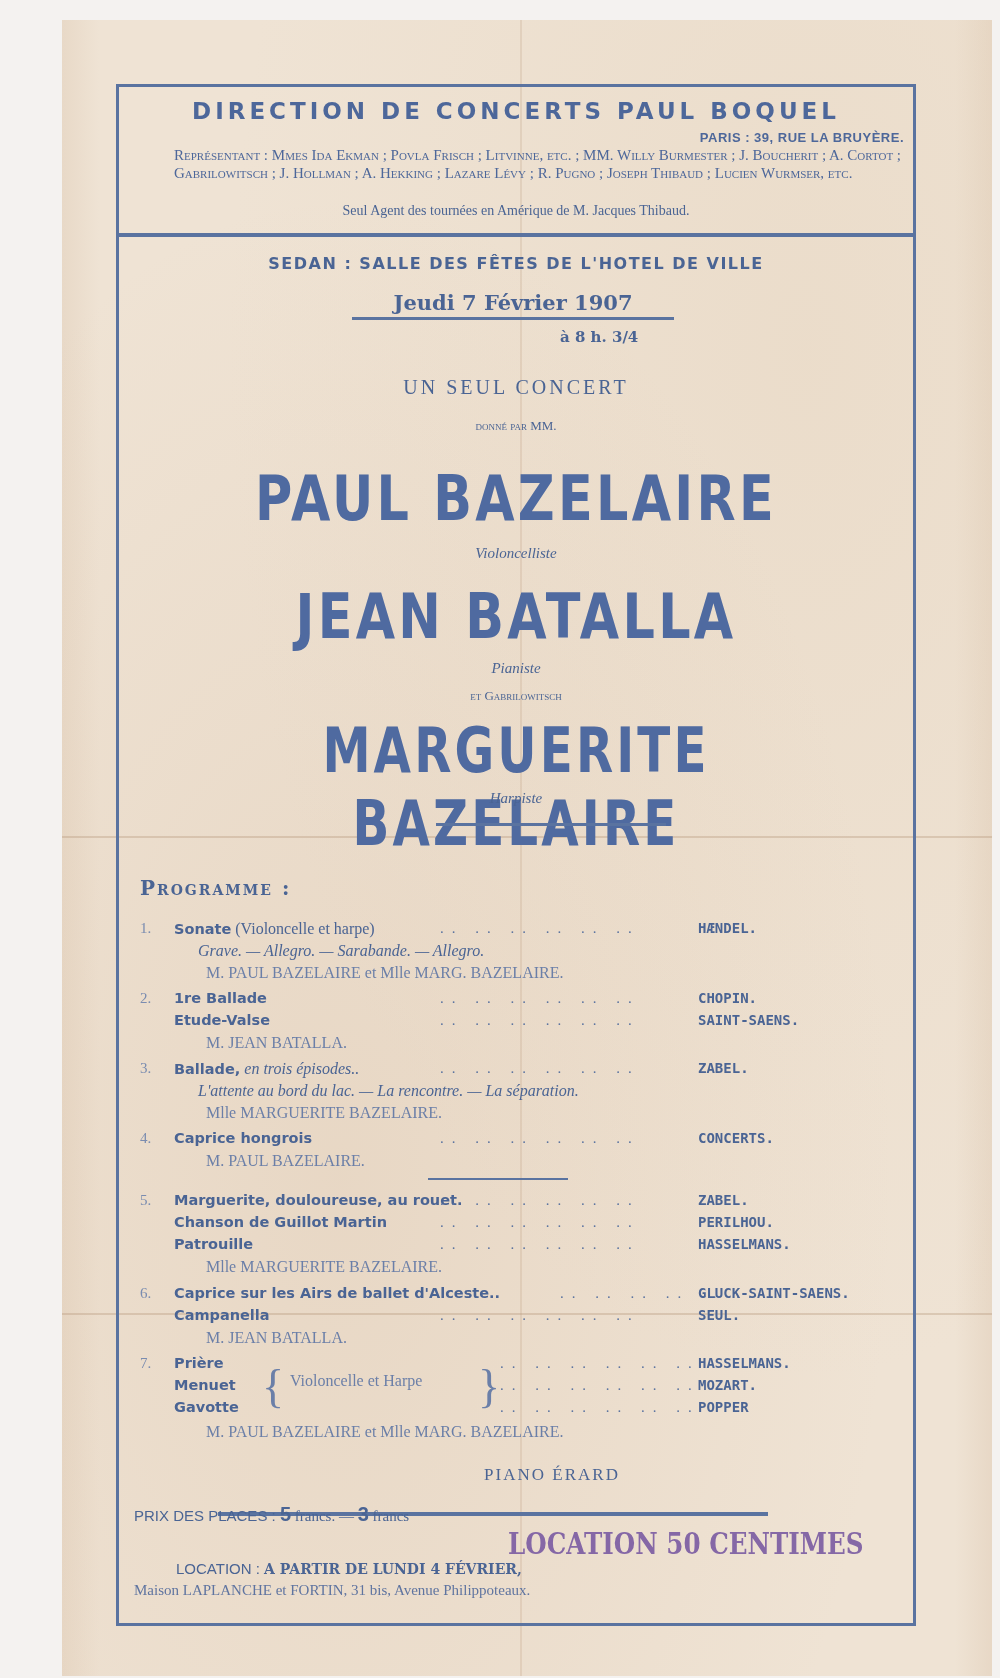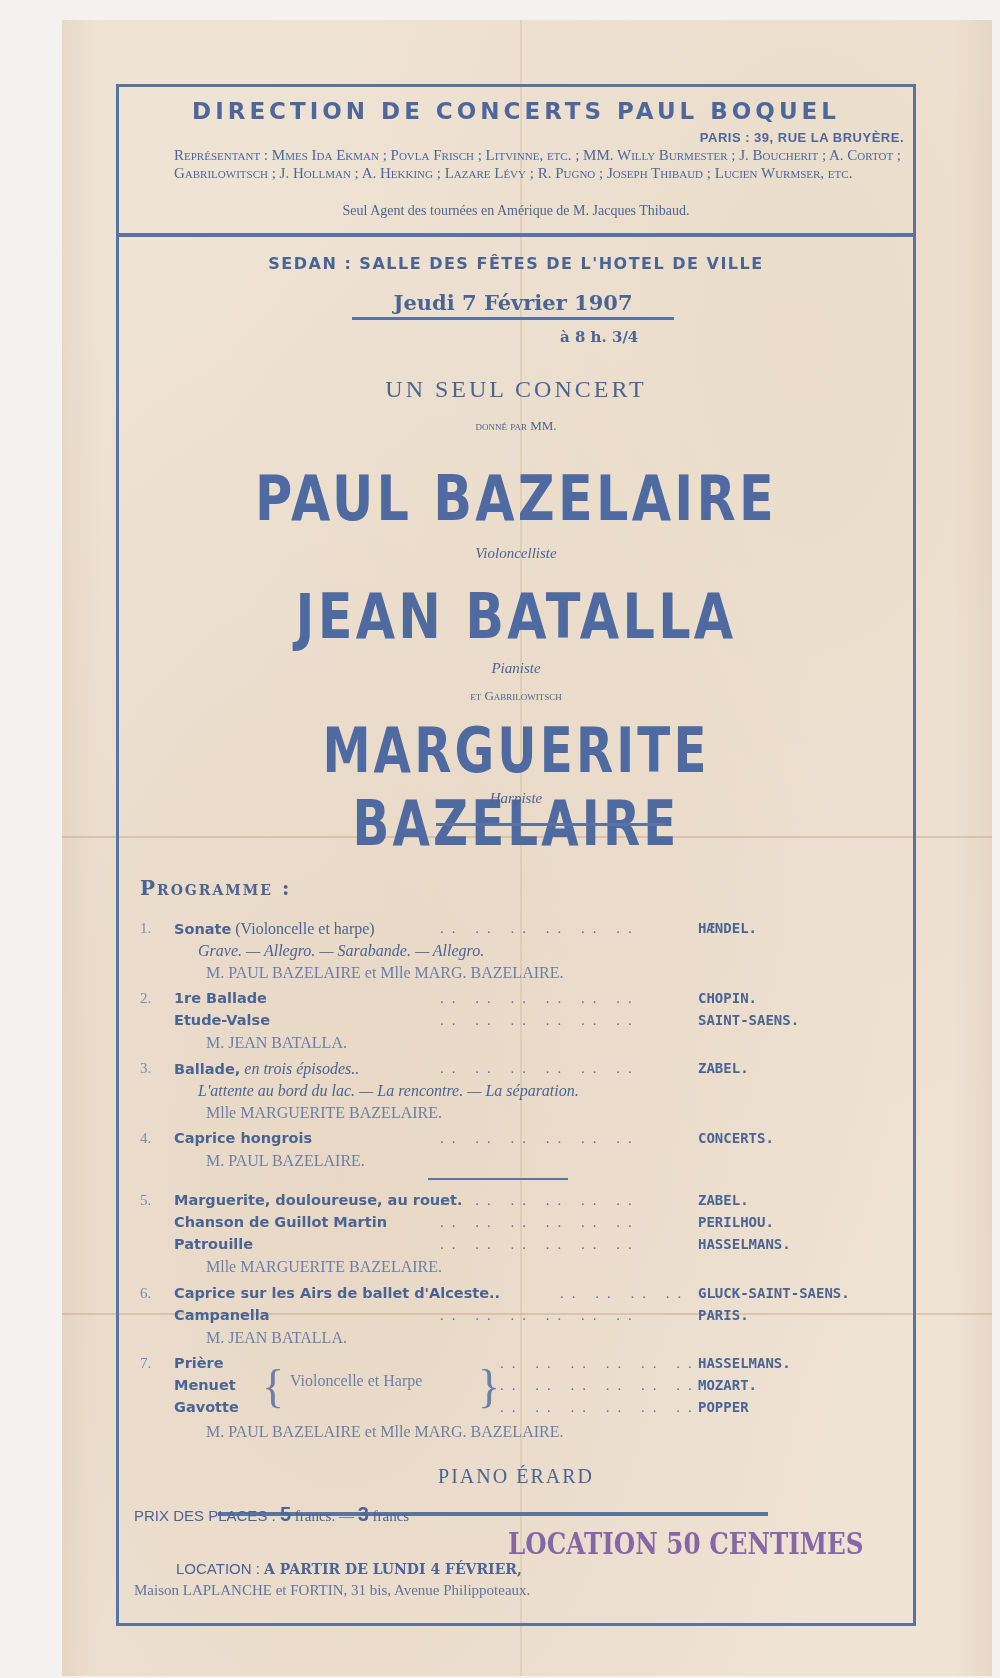--- a/index.html
+++ b/index.html
@@ -14,21 +14,21 @@
   .frame{position:absolute;left:116px;top:84px;width:800px;height:1542px;border:3px solid #5a73a0;box-sizing:border-box;}
   .hdr-rule{position:absolute;left:116px;top:233px;width:800px;height:4px;background:#5a73a0;}
   .center{position:absolute;left:116px;width:800px;text-align:center;}
   .t1{top:98px;font-family:"DejaVu Sans",sans-serif;font-weight:bold;font-size:23px;letter-spacing:4px;color:#4d679a;}
   .addr{position:absolute;right:96px;top:130px;font-family:"Liberation Sans",sans-serif;font-weight:bold;font-size:13px;color:#4d679a;letter-spacing:.5px;}
   .reps{position:absolute;left:126px;top:146px;width:780px;font-size:15px;line-height:18px;font-variant:small-caps;color:#4d679a;margin-left:48px;}
   .agent{top:203px;font-size:14px;}
   .venue{top:254px;font-family:"DejaVu Sans",sans-serif;font-weight:bold;font-size:16px;letter-spacing:1.5px;}
   .date{position:absolute;left:352px;top:290px;width:322px;text-align:center;font-family:"DejaVu Serif",serif;font-weight:bold;font-size:21px;border-bottom:3px solid #5a73a0;padding-bottom:2px;}
   .time{position:absolute;left:560px;top:328px;font-family:"DejaVu Serif",serif;font-weight:bold;font-size:15px;}
-  .seul{top:376px;font-size:24px;letter-spacing:3px;}
+  .seul{top:376px;font-size:20px;letter-spacing:3px;}
   .donne{top:418px;font-size:13px;font-variant:small-caps;}
   .name{font-family:"DejaVu Sans",sans-serif;font-weight:bold;color:#4f6aa0;letter-spacing:4px;transform:scaleX(.82);}
   .n1{top:462px;font-size:62px;}
   .n2{top:580px;font-size:62px;}
   .n3{top:714px;font-size:62px;transform:scaleX(.78);}
   .role{font-style:italic;font-size:15px;}
   .r1{top:545px;} .r2{top:660px;} .mlle{top:688px;font-size:13px;font-variant:small-caps;} .r3{top:790px;}
   .orn{position:absolute;left:436px;top:823px;width:230px;height:3px;background:#5a73a0;}
   .prog-title{position:absolute;left:140px;top:876px;font-family:"DejaVu Serif",serif;font-weight:bold;font-size:20px;font-variant:small-caps;letter-spacing:2px;}
   .row{position:absolute;left:140px;width:700px;font-size:15px;height:20px;}
@@ -36,21 +36,21 @@
   .work{position:absolute;left:34px;font-family:"DejaVu Sans",sans-serif;font-weight:bold;font-size:14.5px;white-space:nowrap;}
   .work .it{font-family:"Liberation Serif",serif;font-style:italic;font-weight:normal;font-size:16px;}
   .work .pl{font-family:"Liberation Serif",serif;font-weight:normal;font-size:16px;text-align:center;}
   .dots{position:absolute;left:300px;width:390px;color:#5a73a0;letter-spacing:8px;}
   .comp{position:absolute;left:558px;font-family:"DejaVu Sans Mono",monospace;font-weight:bold;font-size:14px;white-space:nowrap;}
   .sub{position:absolute;left:58px;font-style:italic;font-size:16px;white-space:nowrap;}
   .perf{position:absolute;left:66px;font-size:16px;white-space:nowrap;color:#6b7fa8;}
   .mid-rule{position:absolute;left:428px;top:1178px;width:140px;height:2px;background:#5a73a0;}
   .vh{position:absolute;left:290px;top:1372px;font-size:16px;color:#6b7fa8;}
   .brace{position:absolute;top:1360px;font-size:46px;color:#6b7fa8;font-weight:lighter;}
-  .piano{top:1465px;font-size:20px;letter-spacing:2px;}
+  .piano{top:1465px;font-size:17px;letter-spacing:2px;padding-left:36px;}
   .bot-rule{position:absolute;left:218px;top:1512px;width:550px;height:4px;background:#5a73a0;}
   .prix{position:absolute;left:134px;top:1491px;font-family:"Liberation Sans",sans-serif;font-size:15px;white-space:nowrap;margin-top:12px;}
   .prix b{font-size:20px;}
   .prix .f{font-family:"Liberation Serif",serif;font-size:15px;}
   .stamp{position:absolute;left:508px;top:1526px;font-family:"DejaVu Serif",serif;font-weight:bold;font-size:30px;color:#7a5ba2;letter-spacing:0;transform:scaleX(.82);transform-origin:left;white-space:nowrap;opacity:.9;}
   .loc{position:absolute;left:134px;top:1560px;font-family:"Liberation Sans",sans-serif;font-size:15px;white-space:nowrap;margin-left:42px;}
   .loc b{font-family:"DejaVu Serif",serif;font-size:14px;}
   .maison{position:absolute;left:134px;top:1582px;font-size:15px;white-space:nowrap;color:#5f74a0;}
 </style>
 </head>
@@ -153,21 +153,21 @@
     </div>
     <div class="row" style="top: 1285px;">
       <span class="num">6.</span>
       <span class="work"><span>Caprice sur les Airs de ballet d'Alceste..</span></span>
       <span class="dots" style="left: 420px; width: 250px;">.. .. .. .. .. ..</span>
       <span class="comp">GLUCK-SAINT-SAENS.</span>
     </div>
     <div class="row" style="top: 1307px;">
       <span class="work"><span>Campanella</span></span>
       <span class="dots" style="left: 300px; width: 250px;">.. .. .. .. .. ..</span>
-      <span class="comp">PARIS.</span>
+      <span class="comp">SEUL.</span>
     </div>
     <div class="row" style="top: 1329px;">
       <span class="perf">M. JEAN BATALLA.</span>
     </div>
     <div class="row" style="top: 1355px;">
       <span class="num">7.</span>
       <span class="work"><span>Prière</span></span>
       <span class="dots" style="left: 360px; width: 250px;">.. .. .. .. .. ..</span>
       <span class="comp">HASSELMANS.</span>
     </div>

